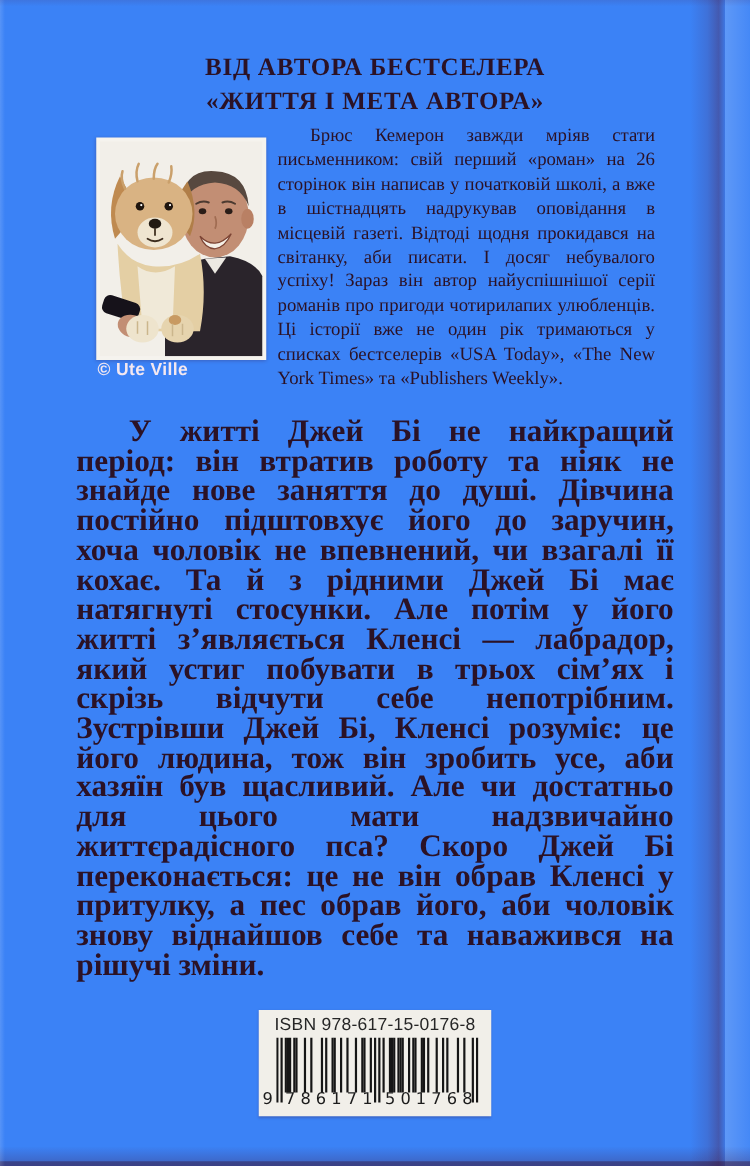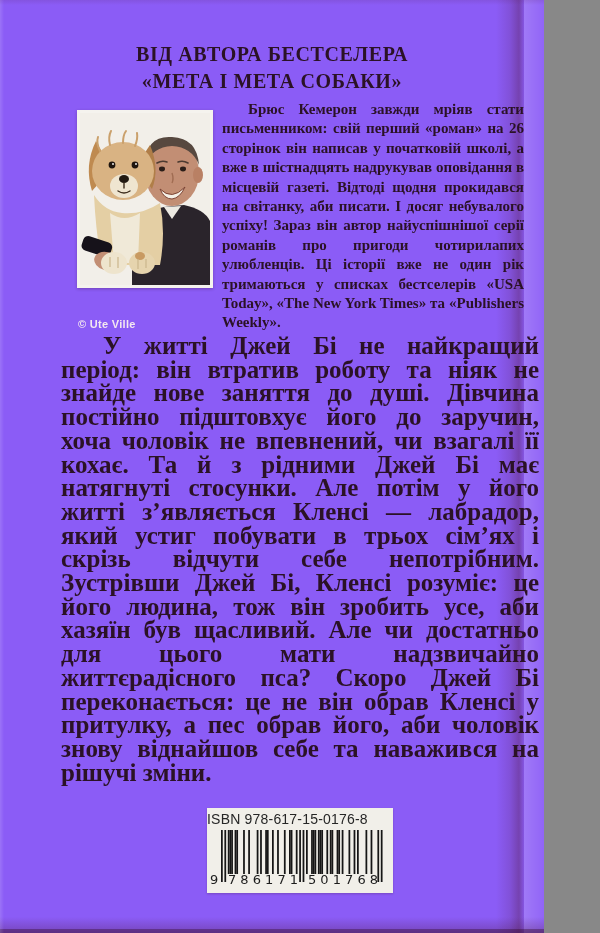--- a/index.html
+++ b/index.html
@@ -1,18 +1,18 @@
 <!DOCTYPE html>
 <html><head>
 <meta charset="utf-8">
 <style>
   html,body{margin:0;padding:0;background:#888;}
   .cover{
-    position:relative;width:544px;height:933px;overflow:hidden;
-    background:#8b5cf6;
+    position:relative;width:600px;height:933px;overflow:hidden;
+    background:#3b82f6;
     font-family:"Liberation Serif",serif;
     color:#2b1226;
   }
   
   .edge-left{position:absolute;left:0;top:0;width:4px;height:100%;background:linear-gradient(90deg,rgba(255,255,255,.14),rgba(255,255,255,0));}
   .edge-top{position:absolute;left:0;top:0;width:100%;height:5px;background:linear-gradient(180deg,rgba(82,24,62,.12),rgba(82,24,62,0));}
   .edge-right-dark{position:absolute;top:0;right:20px;width:28px;height:100%;
     background:linear-gradient(90deg,rgba(82,24,62,0) 0%,rgba(82,24,62,.16) 50%,rgba(82,24,62,.38) 82%,rgba(82,24,62,.10) 100%);}
   .edge-right-strip{position:absolute;top:0;right:0;width:20px;height:100%;
     background:linear-gradient(90deg,rgba(255,255,255,.18),rgba(255,255,255,.05));}
@@ -21,37 +21,37 @@
 
   .header{position:absolute;top:41px;left:0;width:100%;text-align:center;
     font-weight:bold;font-size:20px;line-height:27px;letter-spacing:.6px;}
 
   .photo-frame{position:absolute;left:77px;top:110px;width:136px;height:178px;
     background:#f5f3ee;padding:3px;box-sizing:border-box;
     box-shadow:0 1px 3px rgba(60,10,45,.30);}
   .photo-frame svg{display:block;width:130px;height:172px;}
 
   .photo-credit{position:absolute;left:78px;top:287px;
-    font-family:"Liberation Sans",sans-serif;font-size:11px;font-weight:bold;
-    color:#f4e8f0;letter-spacing:.3px;margin-top:31px;}
+    font-family:"Liberation Sans",sans-serif;font-size:14px;font-weight:bold;
+    color:#f4e8f0;letter-spacing:.3px;}
 
   .bio{position:absolute;left:222px;top:100px;width:302px;
-    text-align:justify;font-size:15px;line-height:19.4px;font-weight:bold;
+    text-align:justify;font-size:15px;line-height:19.4px;font-weight:normal;
     text-indent:26px;}
 
   .synopsis{position:absolute;left:61px;top:334px;width:478px;
     text-align:justify;font-size:25px;line-height:23.7px;font-weight:bold;
     text-indent:42px;}
 
   .website{position:absolute;left:0;top:770px;width:100%;text-align:center;
     font-size:21px;font-weight:bold;letter-spacing:.4px;}
 
   .barcode-box{position:absolute;left:207px;top:808px;width:186px;height:85px;
     background:#f1efe9;box-shadow:0 1px 2px rgba(60,10,45,.25);}
-  .isbn{position:absolute;top:3px;left:0;width:100%;text-align:left;
+  .isbn{position:absolute;top:3px;left:0;width:100%;text-align:center;
     font-family:"Liberation Sans",sans-serif;font-size:14px;color:#262626;
     letter-spacing:.2px;white-space:nowrap;}
   .bars{position:absolute;left:14px;top:22px;}
   .ean-first{position:absolute;left:3px;top:64px;width:12px;
     font-family:"DejaVu Sans",sans-serif;font-size:13px;color:#1c1c1c;}
   .ean-group{position:absolute;top:64px;width:70px;display:flex;justify-content:space-between;
     font-family:"DejaVu Sans",sans-serif;font-size:13px;color:#1c1c1c;}
   .ean-g1{left:21px;}
   .ean-g2{left:101px;}
 </style>
@@ -62,21 +62,21 @@
 
   <div class="edge-right-dark"></div>
   <div class="edge-right-strip"></div>
   <div class="edge-bottom"></div>
   <div class="edge-bottom-line"></div>
   <div class="edge-left"></div>
   <div class="edge-top"></div>
 
   <div class="header">
     <div>ВІД АВТОРА БЕСТСЕЛЕРА</div>
-    <div>«МЕТА І МЕТА СОБАКИ»</div>
+    <div>«ЖИТТЯ І МЕТА АВТОРА»</div>
   </div>
 
   <div class="photo-frame">
     <svg viewBox="0 0 130 172">
       <rect width="130" height="172" fill="#f2efe9"></rect>
 
       <g>
         <ellipse cx="92" cy="60" rx="27" ry="33" fill="#c28e74"></ellipse>
         <path d="M 65,52 Q 66,22 92,24 Q 117,25 119,52 Q 112,34 92,33 Q 72,34 65,52 Z" fill="#57483f"></path>
         <ellipse cx="66" cy="62" rx="5" ry="8" fill="#b98064"></ellipse>

